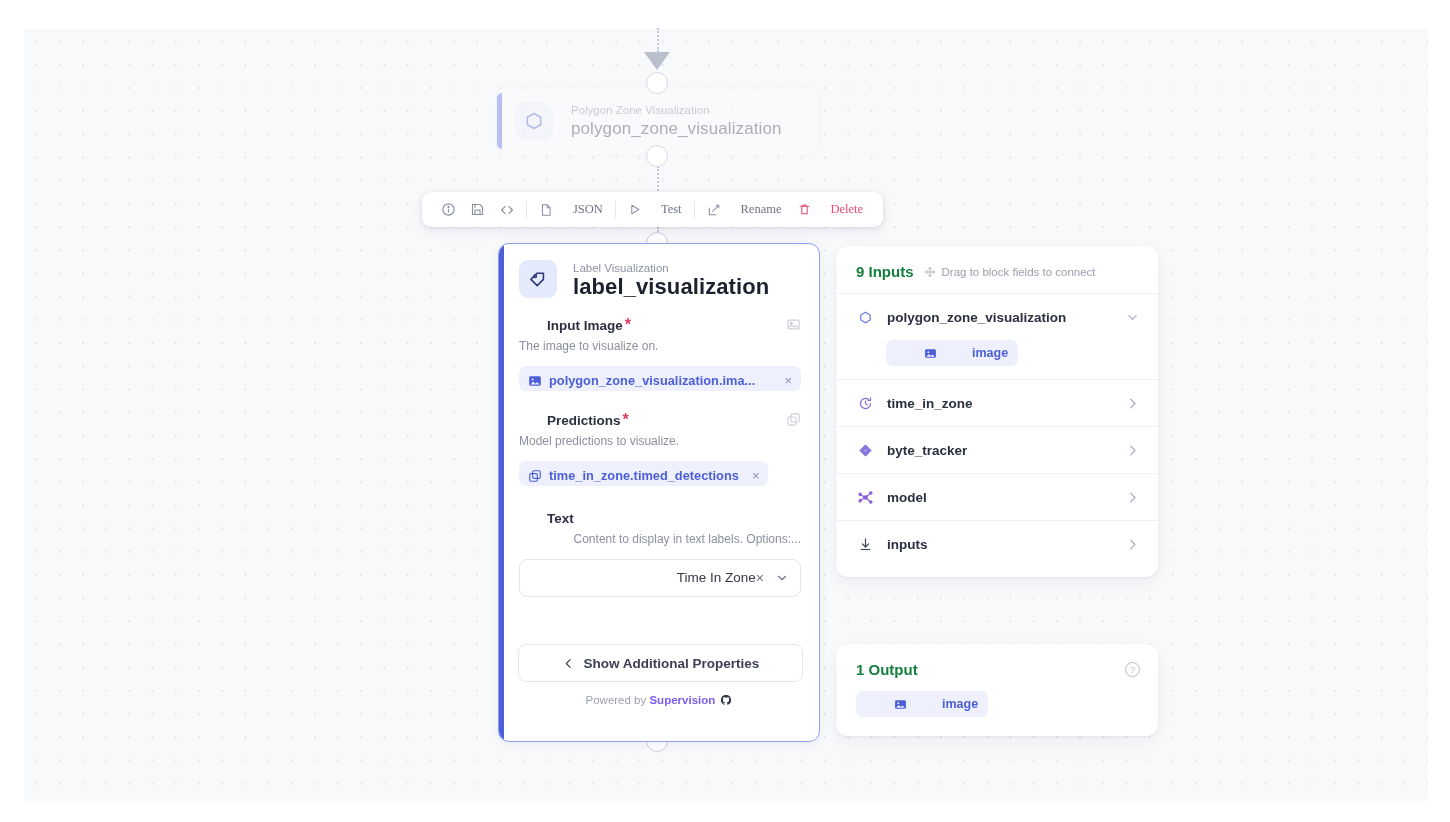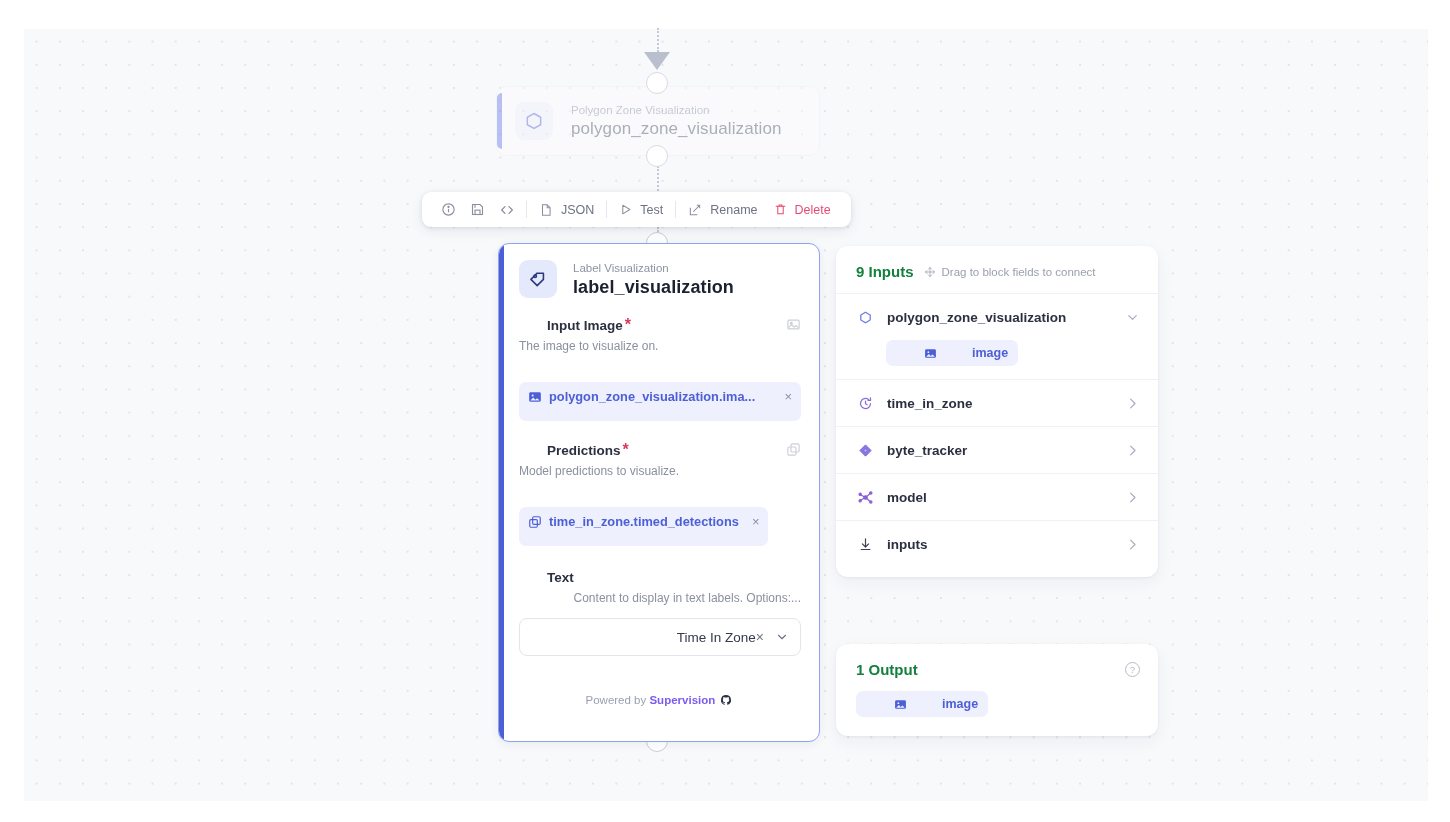--- a/index.html
+++ b/index.html
@@ -74,27 +74,28 @@
     left: 422px; top: 192px;
     height: 35px;
     background: #ffffff;
     border-radius: 9px;
     box-shadow: 0 1px 4px rgba(20,25,50,.10), 0 4px 14px rgba(20,25,50,.07);
     display: flex; align-items: center;
     padding: 0 12px;
     z-index: 20;
   }
   .tb-item {
-    display:flex; align-items:center; gap:8px;
+    display:flex; align-items:center; gap:20px;
     height: 100%;
     padding: 0 8px;
     font-size: 12.5px;
     color: #6d7383;
     cursor: pointer;
     white-space: nowrap;
+    font-family: Liberation Serif, serif;
   }
   .tb-item.icon-only { padding: 0 7px; }
   .tb-sep { width:1px; height:17px; background:#e6e8ee; margin: 0 4px; }
   .tb-item.danger { color:#e84a72; }
 
   
   .block {
     position: absolute;
     left: 498px; top: 243px;
     width: 322px; height: 499px;
@@ -107,35 +108,35 @@
   }
   .block::before {
     content:""; position:absolute; left:0; top:0; bottom:0; width:5px;
     background:#4c5fd7;
   }
   .block-inner { padding: 16px 18px 0 20px; }
 
   .block-head { display:flex; align-items:center; margin-bottom: 18px; }
   .block-head .node-icon-box { background:#e4e9fb; }
   .block-head .node-text { margin-left: 16px; }
-  .block-title { font-size: 18px; font-weight: bold; color: #1c2130; line-height: 22px; letter-spacing: .1px;}
+  .block-title { font-size: 22px; font-weight: bold; color: #1c2130; line-height: 22px; letter-spacing: .1px;}
 
   .field { margin-bottom: 14px; }
   .field-row { display:flex; align-items:flex-start; justify-content:space-between;padding-left:28px; }
   .field-label { font-size: 13.5px; font-weight: bold; color:#2b3040; line-height:18px; }
   .req { color:#d83a5e; font-weight:bold; margin-left:2px; }
   .field-desc { font-size: 12px; color:#8b909f; line-height: 17px; margin-top: 3px; }
   .field-type-icon { opacity:.5; margin-top:1px; }
 
   .chip {
     display:inline-flex; align-items:center; gap:7px;
     background:#eef0fd;
     border-radius: 7px;
-    padding: 7px 9px 17px 9px;
-    margin-top: 27px;
+    padding: 7px 9px 3px 9px;
+    margin-top: 11px;
     max-width: 100%;
   }
   .chip.full { display:flex; width: 100%; }
   .chip-text {
     font-size: 12.8px; font-weight: bold; color:#4c5fd7;
     white-space: nowrap; overflow: hidden; text-overflow: ellipsis;
     flex: 1 1 auto;
   }
   .chip-x { color:#8b90a6; font-size: 13px; line-height: 1; flex:0 0 auto; padding-left:6px; cursor:pointer;}
 
@@ -384,20 +385,28 @@
           <span class="chev">
             <svg width="14" height="14" viewBox="0 0 24 24" fill="none" stroke="#6f7486" stroke-width="2" stroke-linecap="round" stroke-linejoin="round">
                 <polyline points="6,9 12,15 18,9"></polyline>
               </svg>
           </span>
         </div>
       </div>
 
     </div>
 
+    <div class="btn-additional">
+      <span>
+        <svg width="13" height="13" viewBox="0 0 24 24" fill="none" stroke="#3b4153" stroke-width="2.1" stroke-linecap="round" stroke-linejoin="round">
+            <polyline points="15,5 8,12 15,19"></polyline>
+          </svg>
+      </span>
+      <span>Show Additional Properties</span>
+    </div>
 
     <div class="powered">
       <span>Powered by</span>
       <b>Supervision</b>
       <span style="display:inline-block;vertical-align:-2px;margin-left:2px;">
         <svg width="12" height="12" viewBox="0 0 24 24" fill="#2b3040">
           <path d="M12 2a10 10 0 0 0-3.16 19.49c.5.09.68-.22.68-.48v-1.7c-2.78.6-3.37-1.34-3.37-1.34-.45-1.16-1.11-1.47-1.11-1.47-.91-.62.07-.61.07-.61 1 .07 1.53 1.03 1.53 1.03.9 1.53 2.36 1.09 2.94.83.09-.65.35-1.09.63-1.34-2.22-.25-4.55-1.11-4.55-4.94 0-1.09.39-1.98 1.03-2.68-.1-.25-.45-1.27.1-2.64 0 0 .84-.27 2.75 1.02a9.5 9.5 0 0 1 5 0c1.91-1.29 2.75-1.02 2.75-1.02.55 1.37.2 2.39.1 2.64.64.7 1.03 1.59 1.03 2.68 0 3.84-2.34 4.68-4.57 4.93.36.31.68.92.68 1.85v2.74c0 .26.18.58.69.48A10 10 0 0 0 12 2z"></path>
         </svg>
       </span>
     </div>

